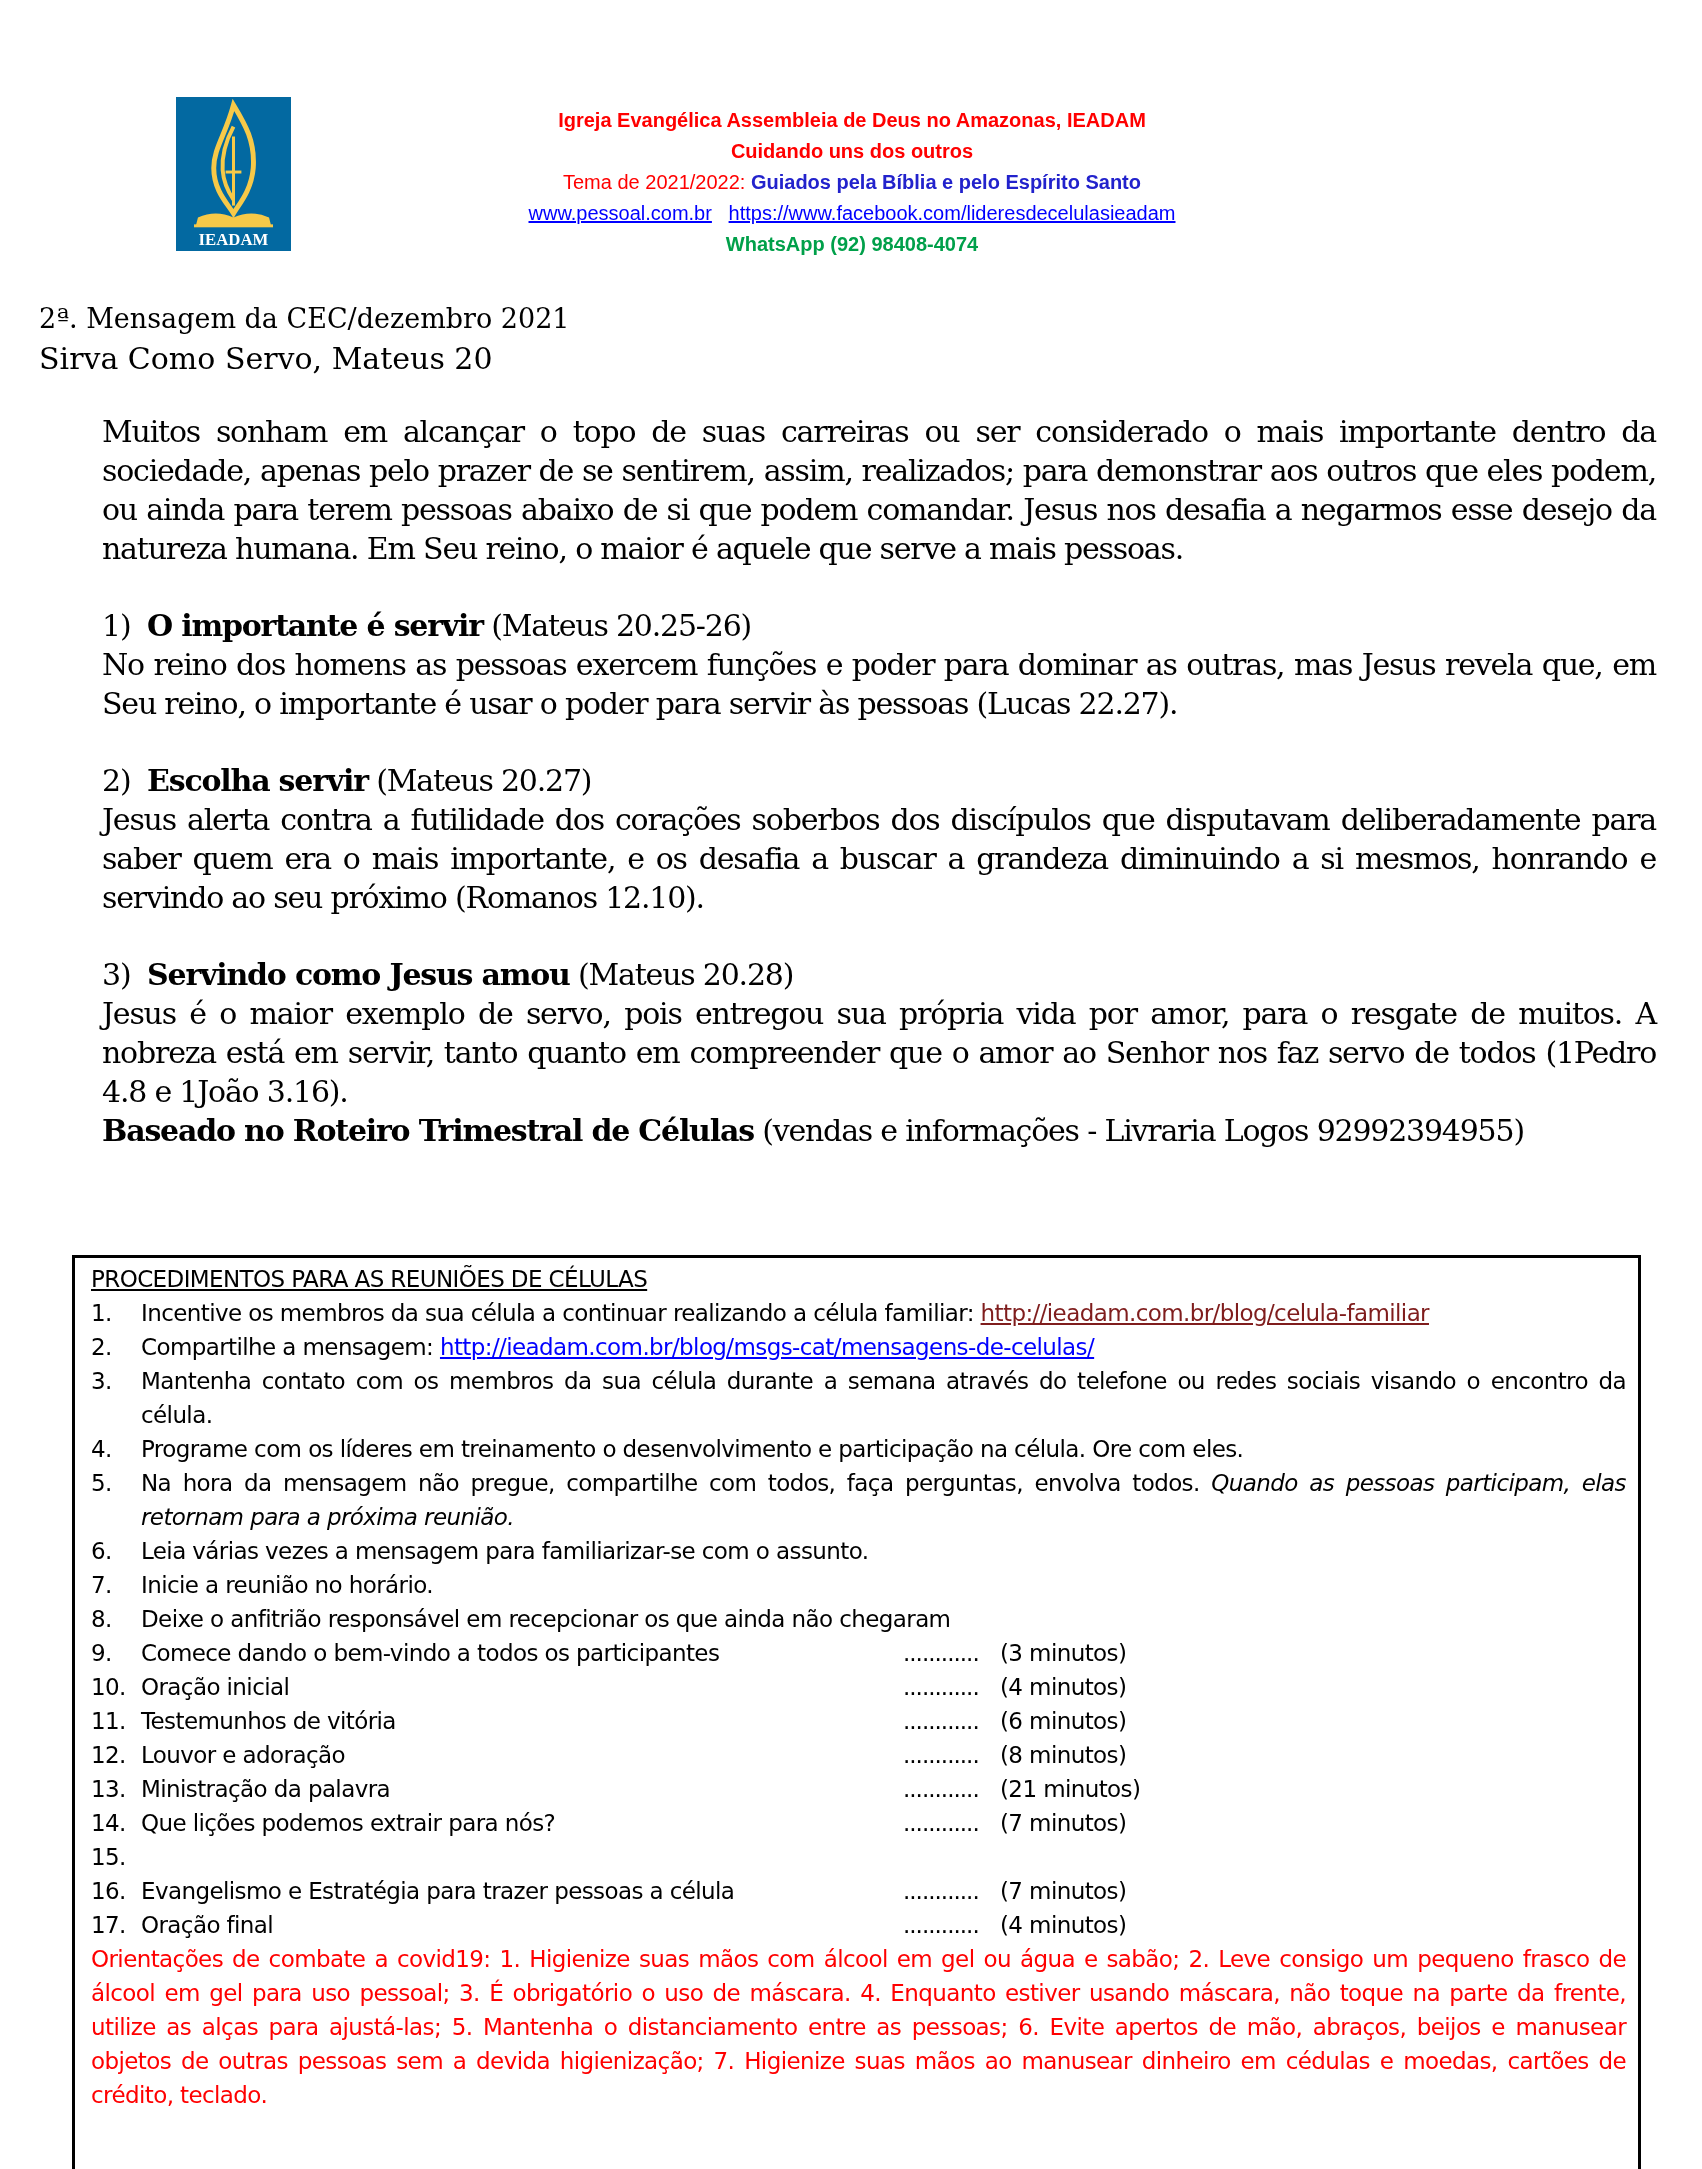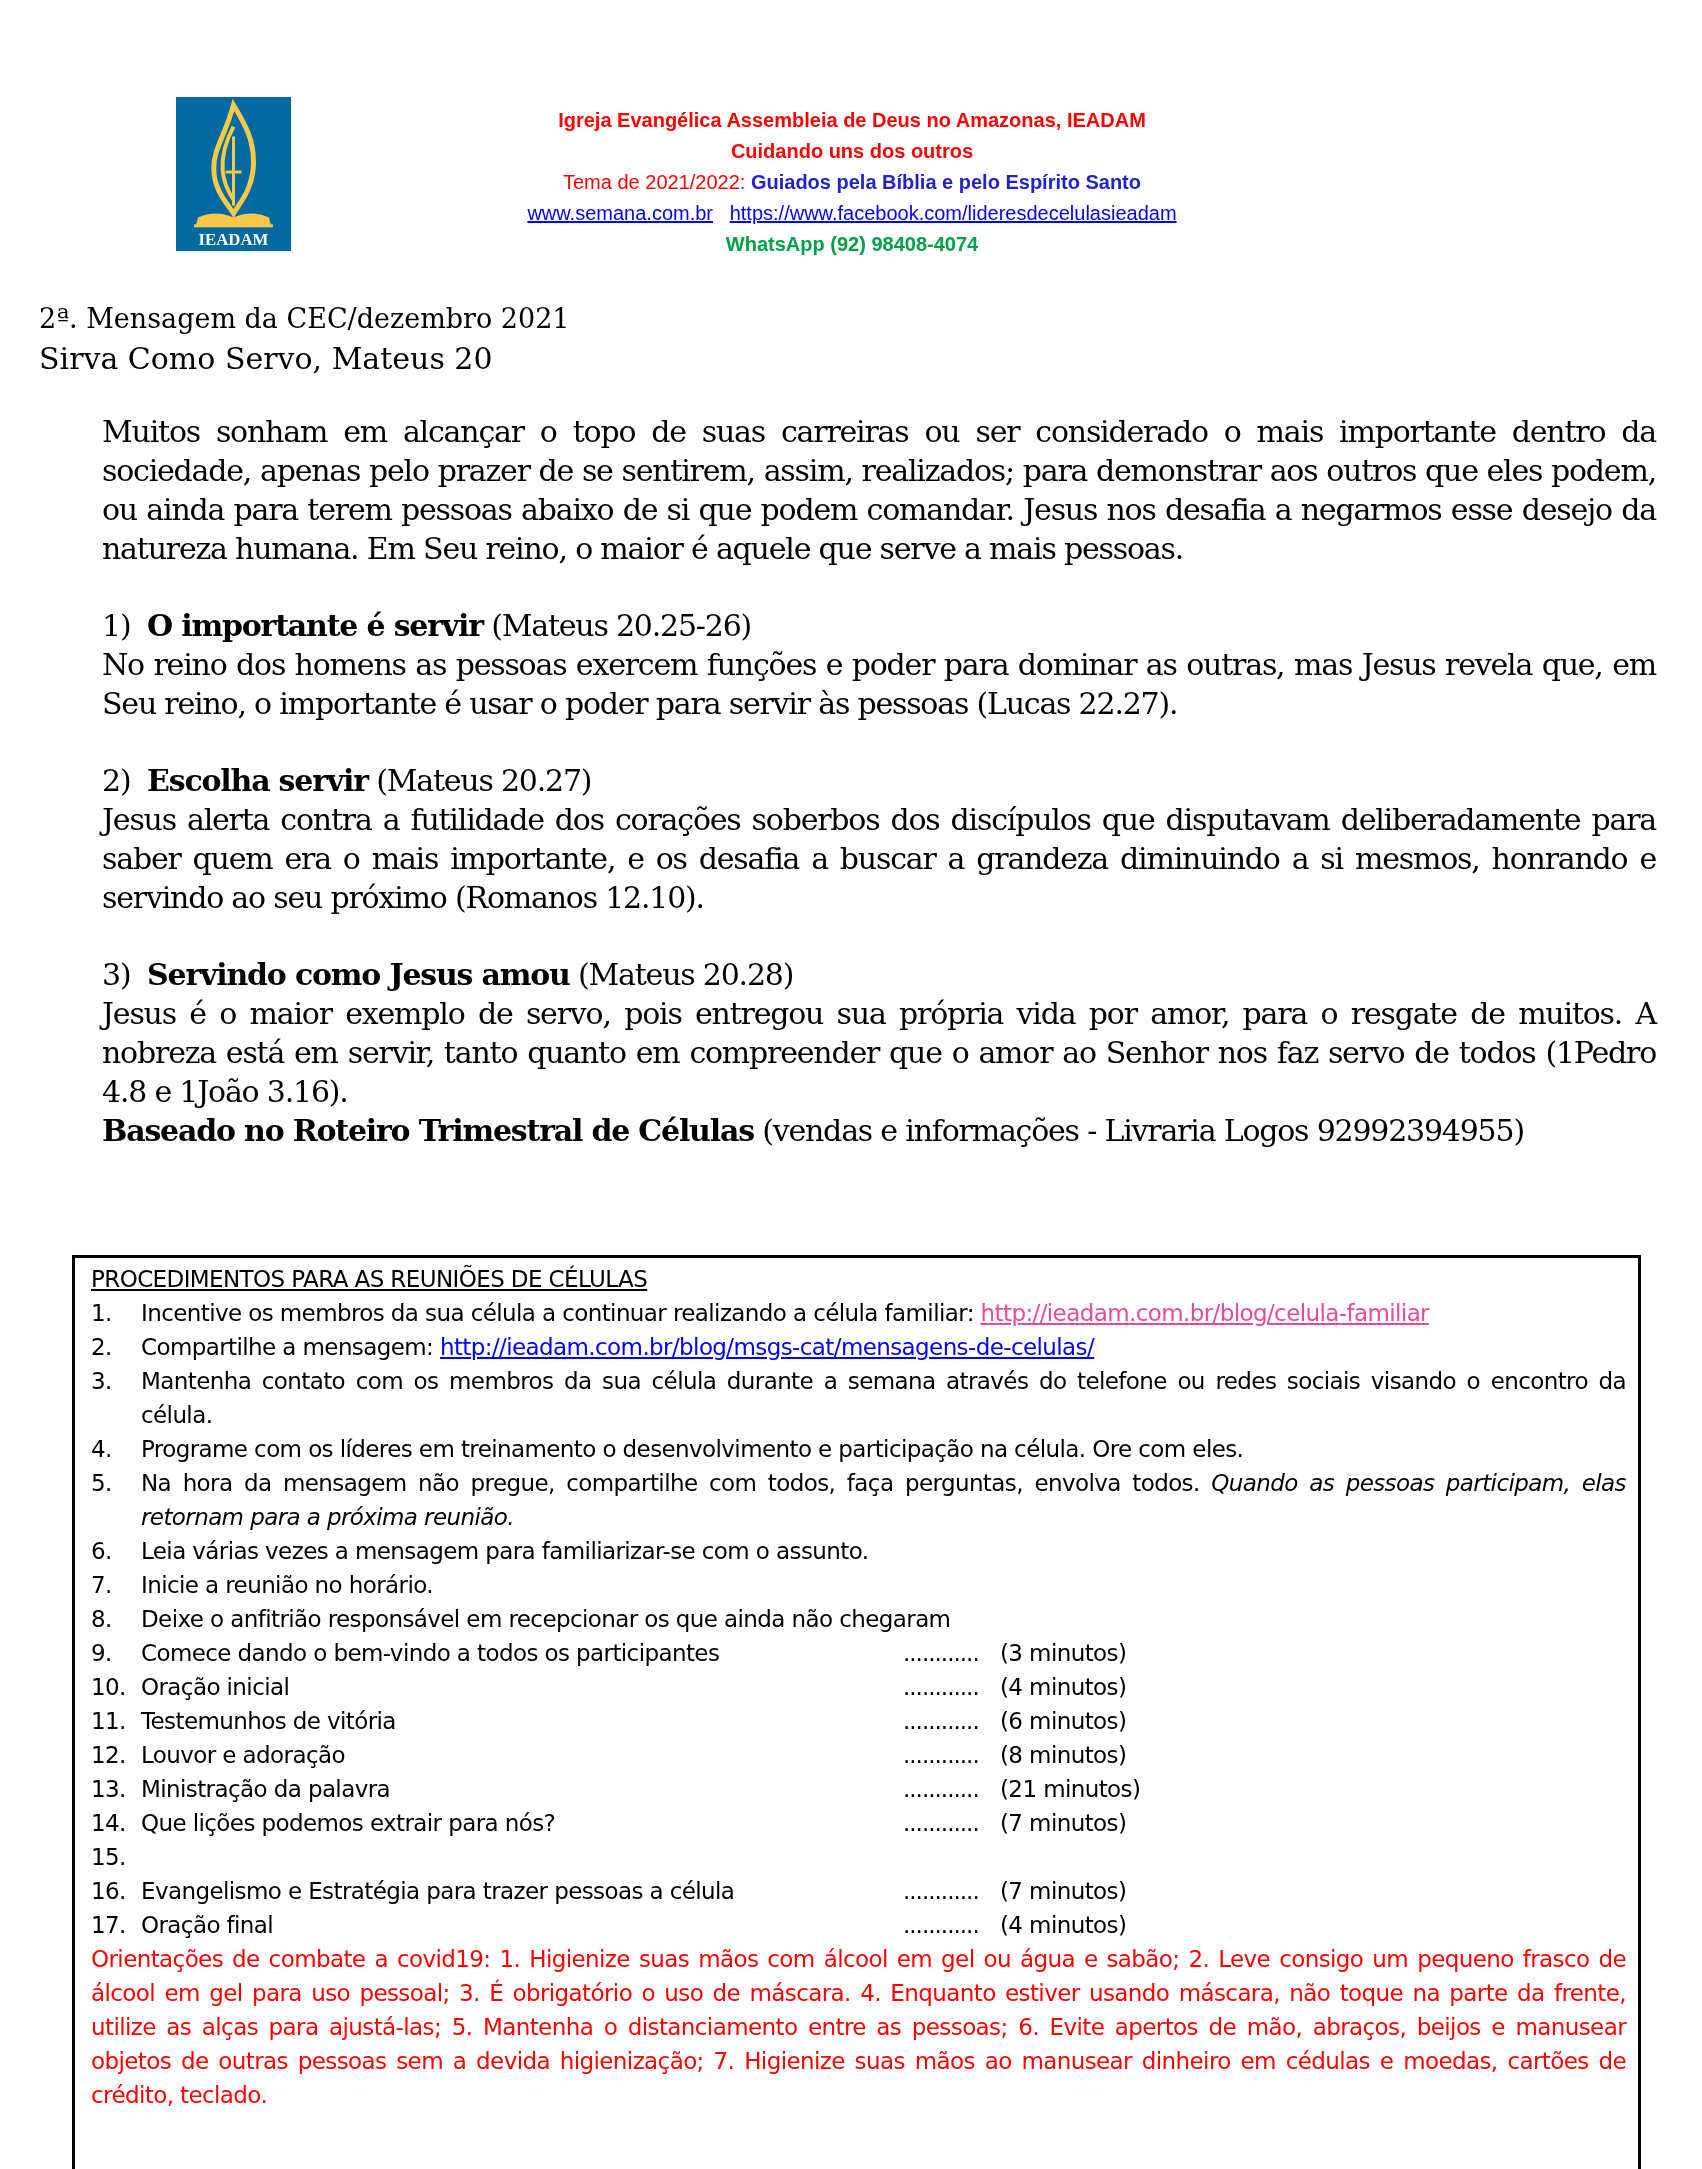--- a/index.html
+++ b/index.html
@@ -89,21 +89,21 @@
       font-family: "DejaVu Sans", sans-serif;
       font-size: 23px;
       line-height: 34px;
       letter-spacing: -0.6px;
     }
     .proc-title { text-decoration: underline; }
     .proc-list { margin: 0; padding: 0; list-style: none; }
     .proc-item { display: flex; }
     .proc-num { width: 50px; flex-shrink: 0; }
     .proc-text { flex: 1; text-align: justify; }
-    .proc-link1 { color: #ec4899; text-decoration: underline; }
+    .proc-link1 { color: #7f1d1d; text-decoration: underline; }
     .proc-link2 { color: #0000FF; text-decoration: underline; }
     .timed .proc-text { display: flex; }
     .timed .label { width: 762px; flex-shrink: 0; }
     .timed .dots { width: 97px; flex-shrink: 0; letter-spacing: -1px; }
     .covid {
       color: #FF0000;
       text-align: justify;
       font-size: 23px;
       line-height: 34px;
     }
@@ -122,21 +122,21 @@
     <path d="M22 122 Q 40 114 58 122 Q 76 114 94 122 L 96 130 L 20 130 Z" fill="#F7C948"></path>
     <rect x="18" y="129" width="80" height="3" fill="#F7C948"></rect>
     <text x="58" y="150" text-anchor="middle" font-family="Liberation Serif, serif" font-weight="bold" font-size="17" fill="#ffffff">IEADAM</text>
   </svg>
 </div>
 
 <div class="header">
   <span class="line h-red-bold">Igreja Evangélica Assembleia de Deus no Amazonas, IEADAM</span>
   <span class="line h-red-bold">Cuidando uns dos outros</span>
   <span class="line"><span class="h-red">Tema de 2021/2022: </span><span class="h-blue-bold">Guiados pela Bíblia e pelo Espírito Santo</span></span>
-  <span class="line"><a class="h-link">www.semana.com.br</a>&nbsp;&nbsp;&nbsp;<a class="h-link">https://www.facebook.com/lideresdecelulasieadam</a></span>
+  <span class="line"><a class="h-link">www.pessoal.com.br</a>&nbsp;&nbsp;&nbsp;<a class="h-link">https://www.facebook.com/lideresdecelulasieadam</a></span>
   <span class="line h-green">WhatsApp (92) 98408-4074</span>
 </div>
 
 <div class="doc-title">
   <div class="l1">2ª. Mensagem da CEC/dezembro 2021</div>
   <div class="l2">Sirva Como Servo, Mateus 20</div>
 </div>
 
 <div class="body">
   <p>Muitos sonham em alcançar o topo de suas carreiras ou ser considerado o mais importante dentro da sociedade, apenas pelo prazer de se sentirem, assim, realizados; para demonstrar aos outros que eles podem, ou ainda para terem pessoas abaixo de si que podem comandar. Jesus nos desafia a negarmos esse desejo da natureza humana. Em Seu reino, o maior é aquele que serve a mais pessoas.</p>

